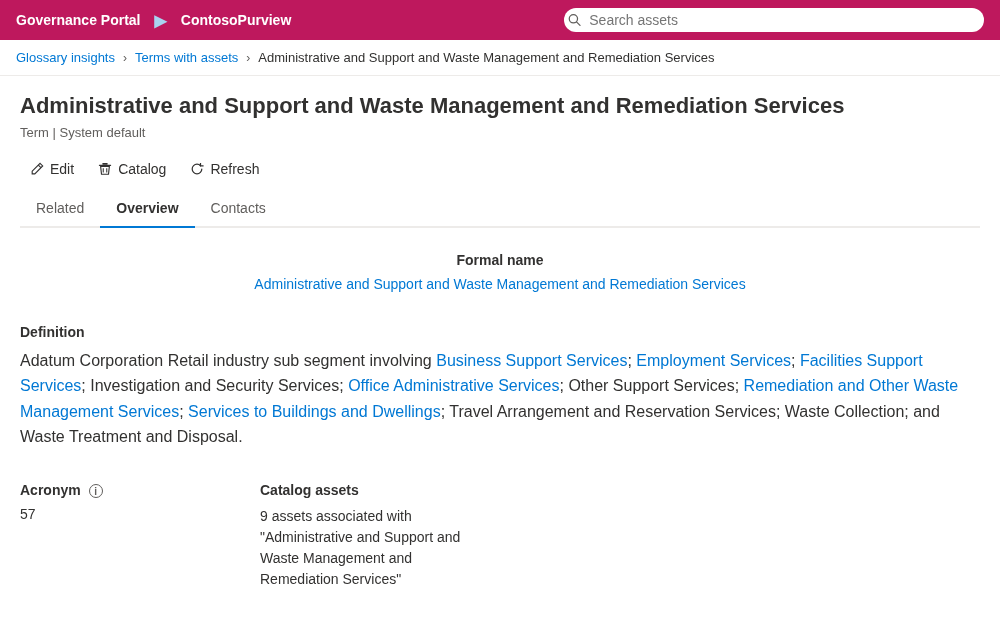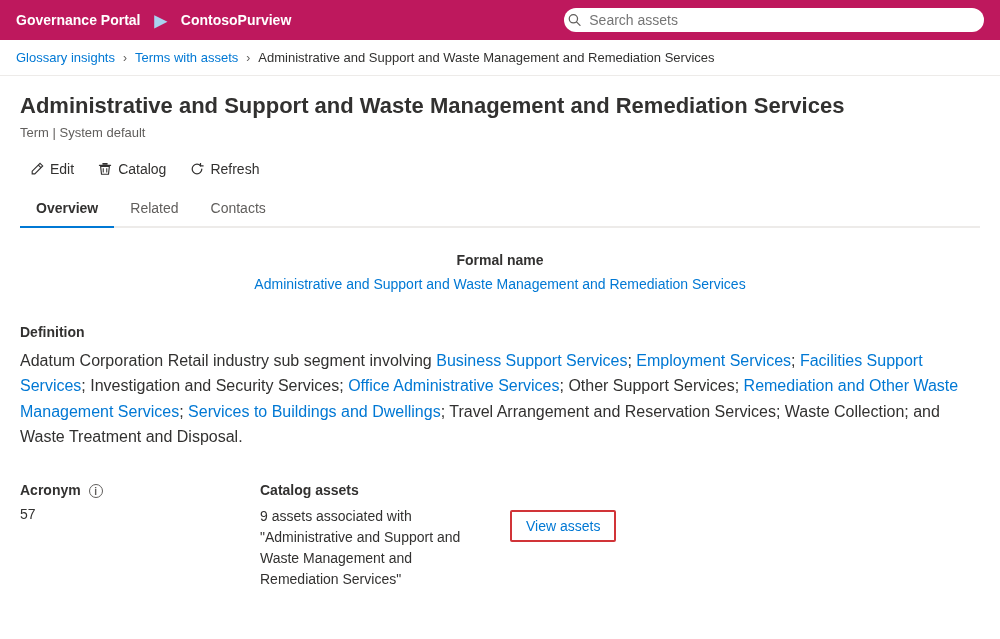--- a/index.html
+++ b/index.html
@@ -262,22 +262,22 @@
     <button class="toolbar-btn">
       <svg width="14" height="14" viewBox="0 0 16 16" fill="none">
         <path d="M13.5 8A5.5 5.5 0 1 1 8 2.5c1.6 0 3 .68 4 1.77" stroke="#323130" stroke-width="1.4" fill="none" stroke-linecap="round"></path>
         <polyline points="12,1 12,4.5 15.5,4.5" stroke="#323130" stroke-width="1.4" fill="none" stroke-linejoin="round"></polyline>
       </svg>
       <span>Refresh</span>
     </button>
   </div>
 
   <div class="tabs">
+    <button class="tab">Related</button>
     <button class="tab active">Overview</button>
-    <button class="tab">Related</button>
     <button class="tab">Contacts</button>
   </div>
 
   <div class="formal-name-section">
     <div class="section-label">Formal name</div>
     <div class="formal-name-value">Administrative and Support and Waste Management and Remediation Services</div>
   </div>
 
   <div class="definition-section">
     <div class="section-label">Definition</div>
@@ -293,19 +293,18 @@
         <span class="info-icon" title="">i</span>
       </div>
       <div class="acronym-value">57</div>
     </div>
 
     <div class="col-catalog">
       <div class="section-label">Catalog assets</div>
       <div class="catalog-assets-content">
         <div class="catalog-assets-row">
           <div class="catalog-text">9 assets associated with "Administrative and Support and Waste Management and Remediation Services"</div>
-          <a class="view-assets-btn" href="#">View assets</a>
         </div>
       </div>
     </div>
   </div>
 
 </div>
 
 </body></html>

